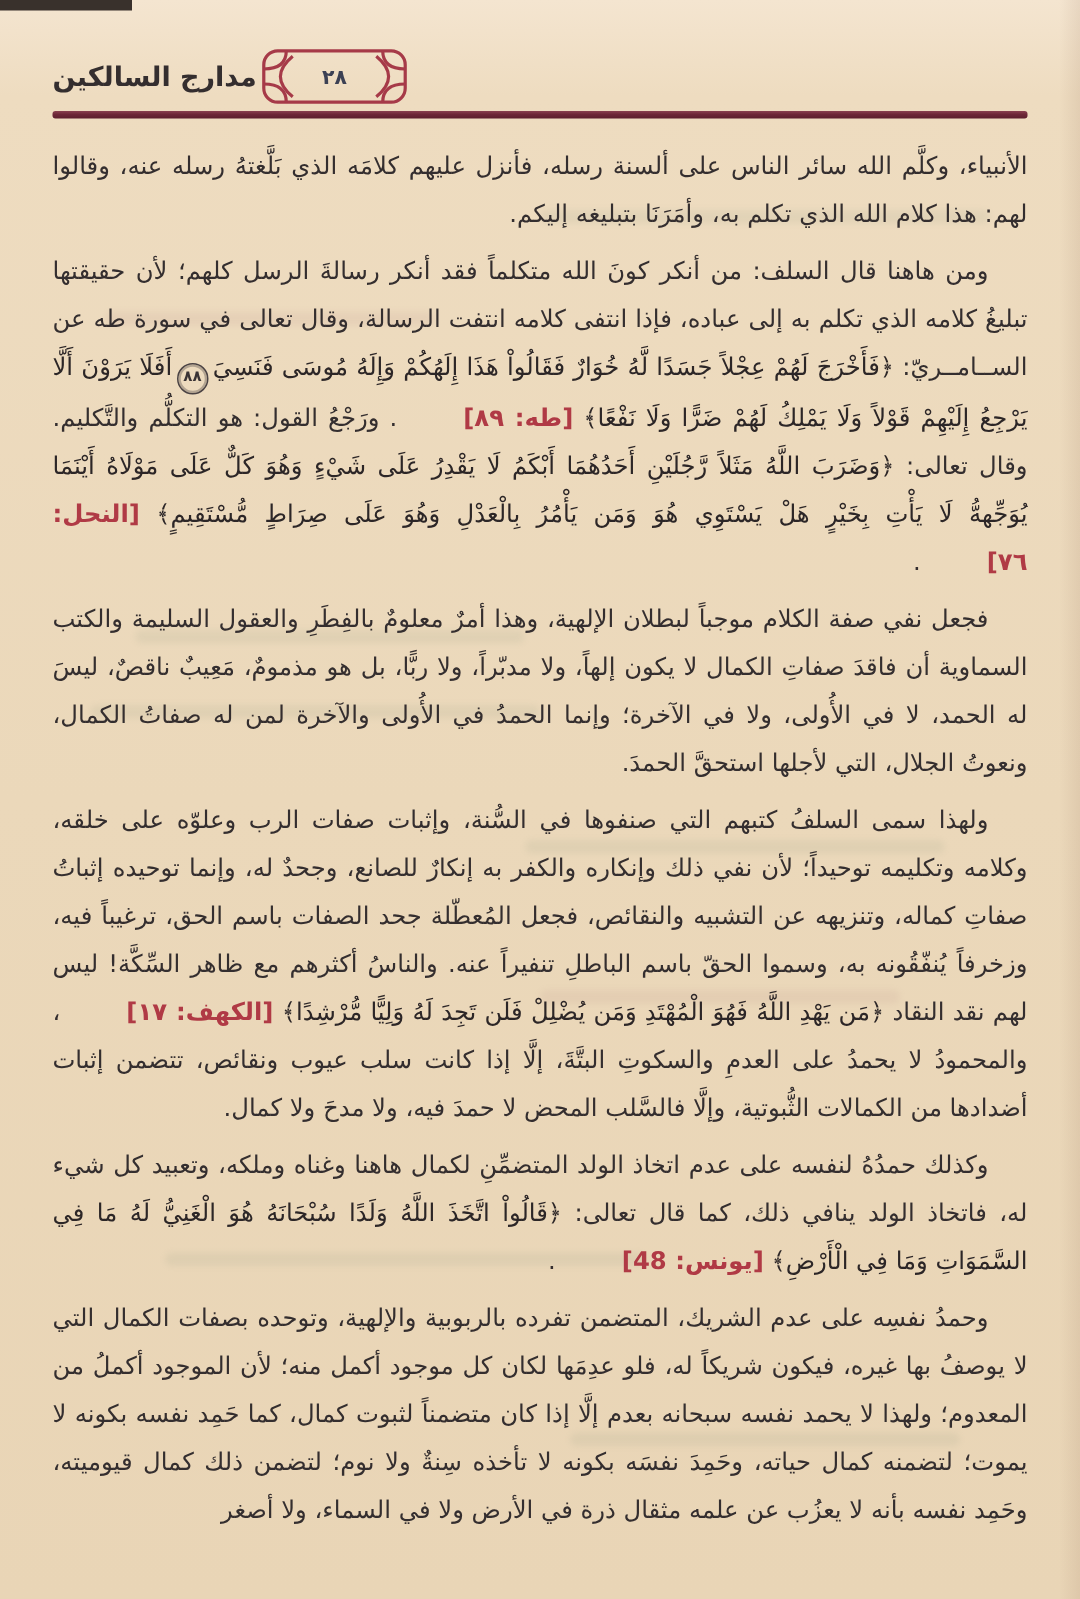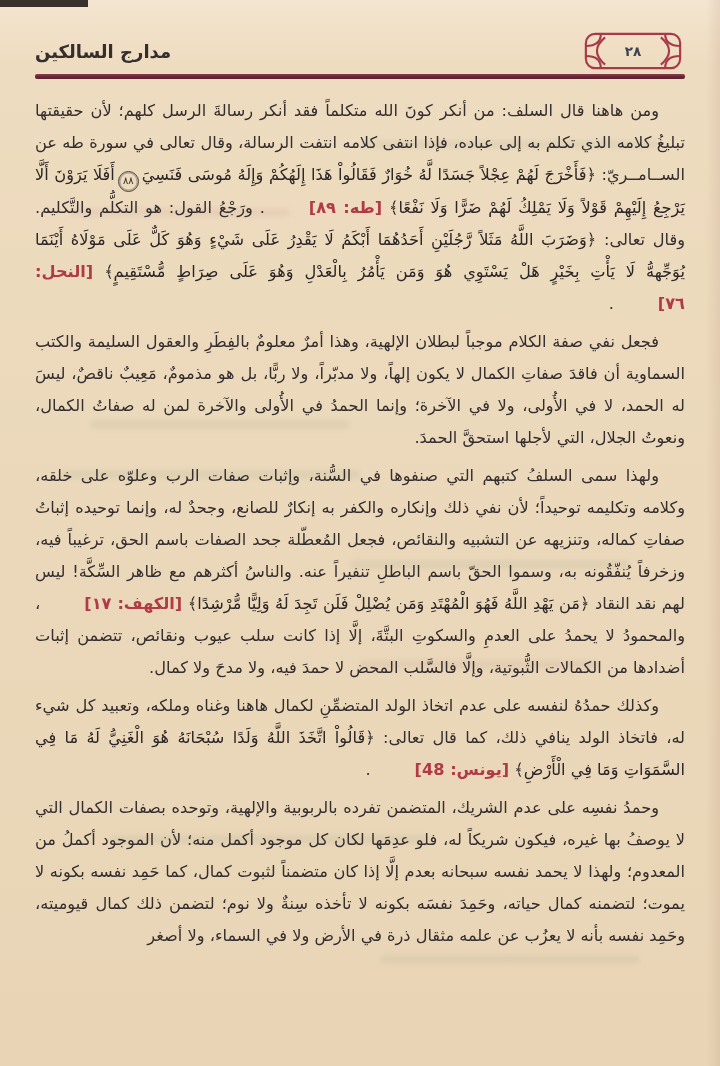--- a/index.html
+++ b/index.html
@@ -22,21 +22,21 @@
     position:absolute;height:9px;border-radius:5px;
     background:#7d8d74;opacity:.10;filter:blur(2.2px);
     pointer-events:none;
   }
   .smudge.pink{background:#b58a86;opacity:.12;}
 
   .page-header{
     position:relative;
     margin:30px 35px 0 35px;
     height:42px;
-    display:flex;flex-direction:row-reverse;justify-content:space-between;align-items:center;
+    display:flex;flex-direction:row-reverse;justify-content:flex-start;align-items:center;
   }
   .book-title{
     font-weight:bold;font-size:18px;color:var(--ink,#241f20);
     letter-spacing:0;
   }
   .page-badge{width:104px;height:40px;display:block;}
   .page-badge-num{
     font-size:19px;font-weight:bold;fill:#3c4154;
     font-family:"DejaVu Sans",sans-serif;
   }
@@ -57,21 +57,21 @@
   .verse{
     font-weight:normal;color:#2c2627;
     letter-spacing:.2px;
   }
   .ref{color:var(--accent,#b03a45);font-weight:bold;margin-left:44px;}
   .ayah{
     display:inline-flex;align-items:center;justify-content:center;
     width:19px;height:19px;border:1.4px solid #4a4243;border-radius:50%;
     box-shadow:inset 0 0 0 1.5px rgba(74,66,67,.35);
     font-size:10px;line-height:1;color:#3a3334;
-    margin:0 3px;vertical-align:-4px;text-indent:0;font-weight:normal;
+    margin:0 3px;vertical-align:-4px;text-indent:0;font-weight:bold;
   }
 </style>
 </head>
 <body>
 
 <div class="scan-artifact-top"></div>
 <div class="edge-shade"></div>
 <div class="smudge" style="top:140px;right:60px;width:300px;"></div>
 <div class="smudge pink" style="top:208px;left:70px;width:220px;"></div>
 <div class="smudge" style="top:420px;left:90px;width:260px;"></div>
@@ -92,18 +92,19 @@
       <path d="M115 52 Q115 35 136 35"></path>
       <path d="M31 9 Q8 28 31 47"></path>
       <path d="M109 9 Q132 28 109 47"></path>
     </g>
     <text class="page-badge-num" x="70" y="35" text-anchor="middle">٢٨</text>
   </svg>
 </header>
 <div class="header-rule"></div>
 
 <main class="page-body">
+    <p class="para"><span class="text">الأنبياء، وكلَّم الله سائر الناس على ألسنة رسله، فأنزل عليهم كلامَه الذي بَلَّغتهُ رسله عنه، وقالوا لهم: هذا كلام الله الذي تكلم به، وأمَرَنَا بتبليغه إليكم.</span></p>
     <p class="para indent"><span class="text">ومن هاهنا قال السلف: من أنكر كونَ الله متكلماً فقد أنكر رسالةَ الرسل كلهم؛ لأن حقيقتها تبليغُ كلامه الذي تكلم به إلى عباده، فإذا انتفى كلامه انتفت الرسالة، وقال تعالى في سورة طه عن الســامــريّ: </span><span class="verse">﴿فَأَخْرَجَ لَهُمْ عِجْلاً جَسَدًا لَّهُ خُوَارٌ فَقَالُواْ هَذَا إِلَهُكُمْ وَإِلَهُ مُوسَى فَنَسِيَ</span><span class="ayah">٨٨</span><span class="verse">أَفَلَا يَرَوْنَ أَلَّا يَرْجِعُ إِلَيْهِمْ قَوْلاً وَلَا يَمْلِكُ لَهُمْ ضَرًّا وَلَا نَفْعًا﴾ </span><span class="ref">[طه: ٨٩]</span><span class="text">. ورَجْعُ القول: هو التكلُّم والتَّكليم. وقال تعالى: </span><span class="verse">﴿وَضَرَبَ اللَّهُ مَثَلاً رَّجُلَيْنِ أَحَدُهُمَا أَبْكَمُ لَا يَقْدِرُ عَلَى شَيْءٍ وَهُوَ كَلٌّ عَلَى مَوْلَاهُ أَيْنَمَا يُوَجِّههُّ لَا يَأْتِ بِخَيْرٍ هَلْ يَسْتَوِي هُوَ وَمَن يَأْمُرُ بِالْعَدْلِ وَهُوَ عَلَى صِرَاطٍ مُّسْتَقِيمٍ﴾ </span><span class="ref">[النحل: ٧٦]</span><span class="text">.</span></p>
     <p class="para indent"><span class="text">فجعل نفي صفة الكلام موجباً لبطلان الإلهية، وهذا أمرٌ معلومٌ بالفِطَرِ والعقول السليمة والكتب السماوية أن فاقدَ صفاتِ الكمال لا يكون إلهاً، ولا مدبّراً، ولا ربًّا، بل هو مذمومٌ، مَعِيبٌ ناقصٌ، ليسَ له الحمد، لا في الأُولى، ولا في الآخرة؛ وإنما الحمدُ في الأُولى والآخرة لمن له صفاتُ الكمال، ونعوتُ الجلال، التي لأجلها استحقَّ الحمدَ.</span></p>
     <p class="para indent"><span class="text">ولهذا سمى السلفُ كتبهم التي صنفوها في السُّنة، وإثبات صفات الرب وعلوّه على خلقه، وكلامه وتكليمه توحيداً؛ لأن نفي ذلك وإنكاره والكفر به إنكارٌ للصانع، وجحدٌ له، وإنما توحيده إثباتُ صفاتِ كماله، وتنزيهه عن التشبيه والنقائص، فجعل المُعطّلة جحد الصفات باسم الحق، ترغيباً فيه، وزخرفاً يُنفّقُونه به، وسموا الحقّ باسم الباطلِ تنفيراً عنه. والناسُ أكثرهم مع ظاهر السِّكَّة! ليس لهم نقد النقاد </span><span class="verse">﴿مَن يَهْدِ اللَّهُ فَهُوَ الْمُهْتَدِ وَمَن يُضْلِلْ فَلَن تَجِدَ لَهُ وَلِيًّا مُّرْشِدًا﴾ </span><span class="ref">[الكهف: ١٧]</span><span class="text">، والمحمودُ لا يحمدُ على العدمِ والسكوتِ البتَّةَ، إلَّا إذا كانت سلب عيوب ونقائص، تتضمن إثبات أضدادها من الكمالات الثُّبوتية، وإلَّا فالسَّلب المحض لا حمدَ فيه، ولا مدحَ ولا كمال.</span></p>
     <p class="para indent"><span class="text">وكذلك حمدُهُ لنفسه على عدم اتخاذ الولد المتضمِّنِ لكمال هاهنا وغناه وملكه، وتعبيد كل شيء له، فاتخاذ الولد ينافي ذلك، كما قال تعالى: </span><span class="verse">﴿قَالُواْ اتَّخَذَ اللَّهُ وَلَدًا سُبْحَانَهُ هُوَ الْغَنِيُّ لَهُ مَا فِي السَّمَوَاتِ وَمَا فِي الْأَرْضِ﴾ </span><span class="ref">[يونس: 48]</span><span class="text">.</span></p>
     <p class="para indent"><span class="text">وحمدُ نفسِه على عدم الشريك، المتضمن تفرده بالربوبية والإلهية، وتوحده بصفات الكمال التي لا يوصفُ بها غيره، فيكون شريكاً له، فلو عدِمَها لكان كل موجود أكمل منه؛ لأن الموجود أكملُ من المعدوم؛ ولهذا لا يحمد نفسه سبحانه بعدم إلَّا إذا كان متضمناً لثبوت كمال، كما حَمِد نفسه بكونه لا يموت؛ لتضمنه كمال حياته، وحَمِدَ نفسَه بكونه لا تأخذه سِنةٌ ولا نوم؛ لتضمن ذلك كمال قيوميته، وحَمِد نفسه بأنه لا يعزُب عن علمه مثقال ذرة في الأرض ولا في السماء، ولا أصغر</span></p>
   </main>
 
 </body></html>

